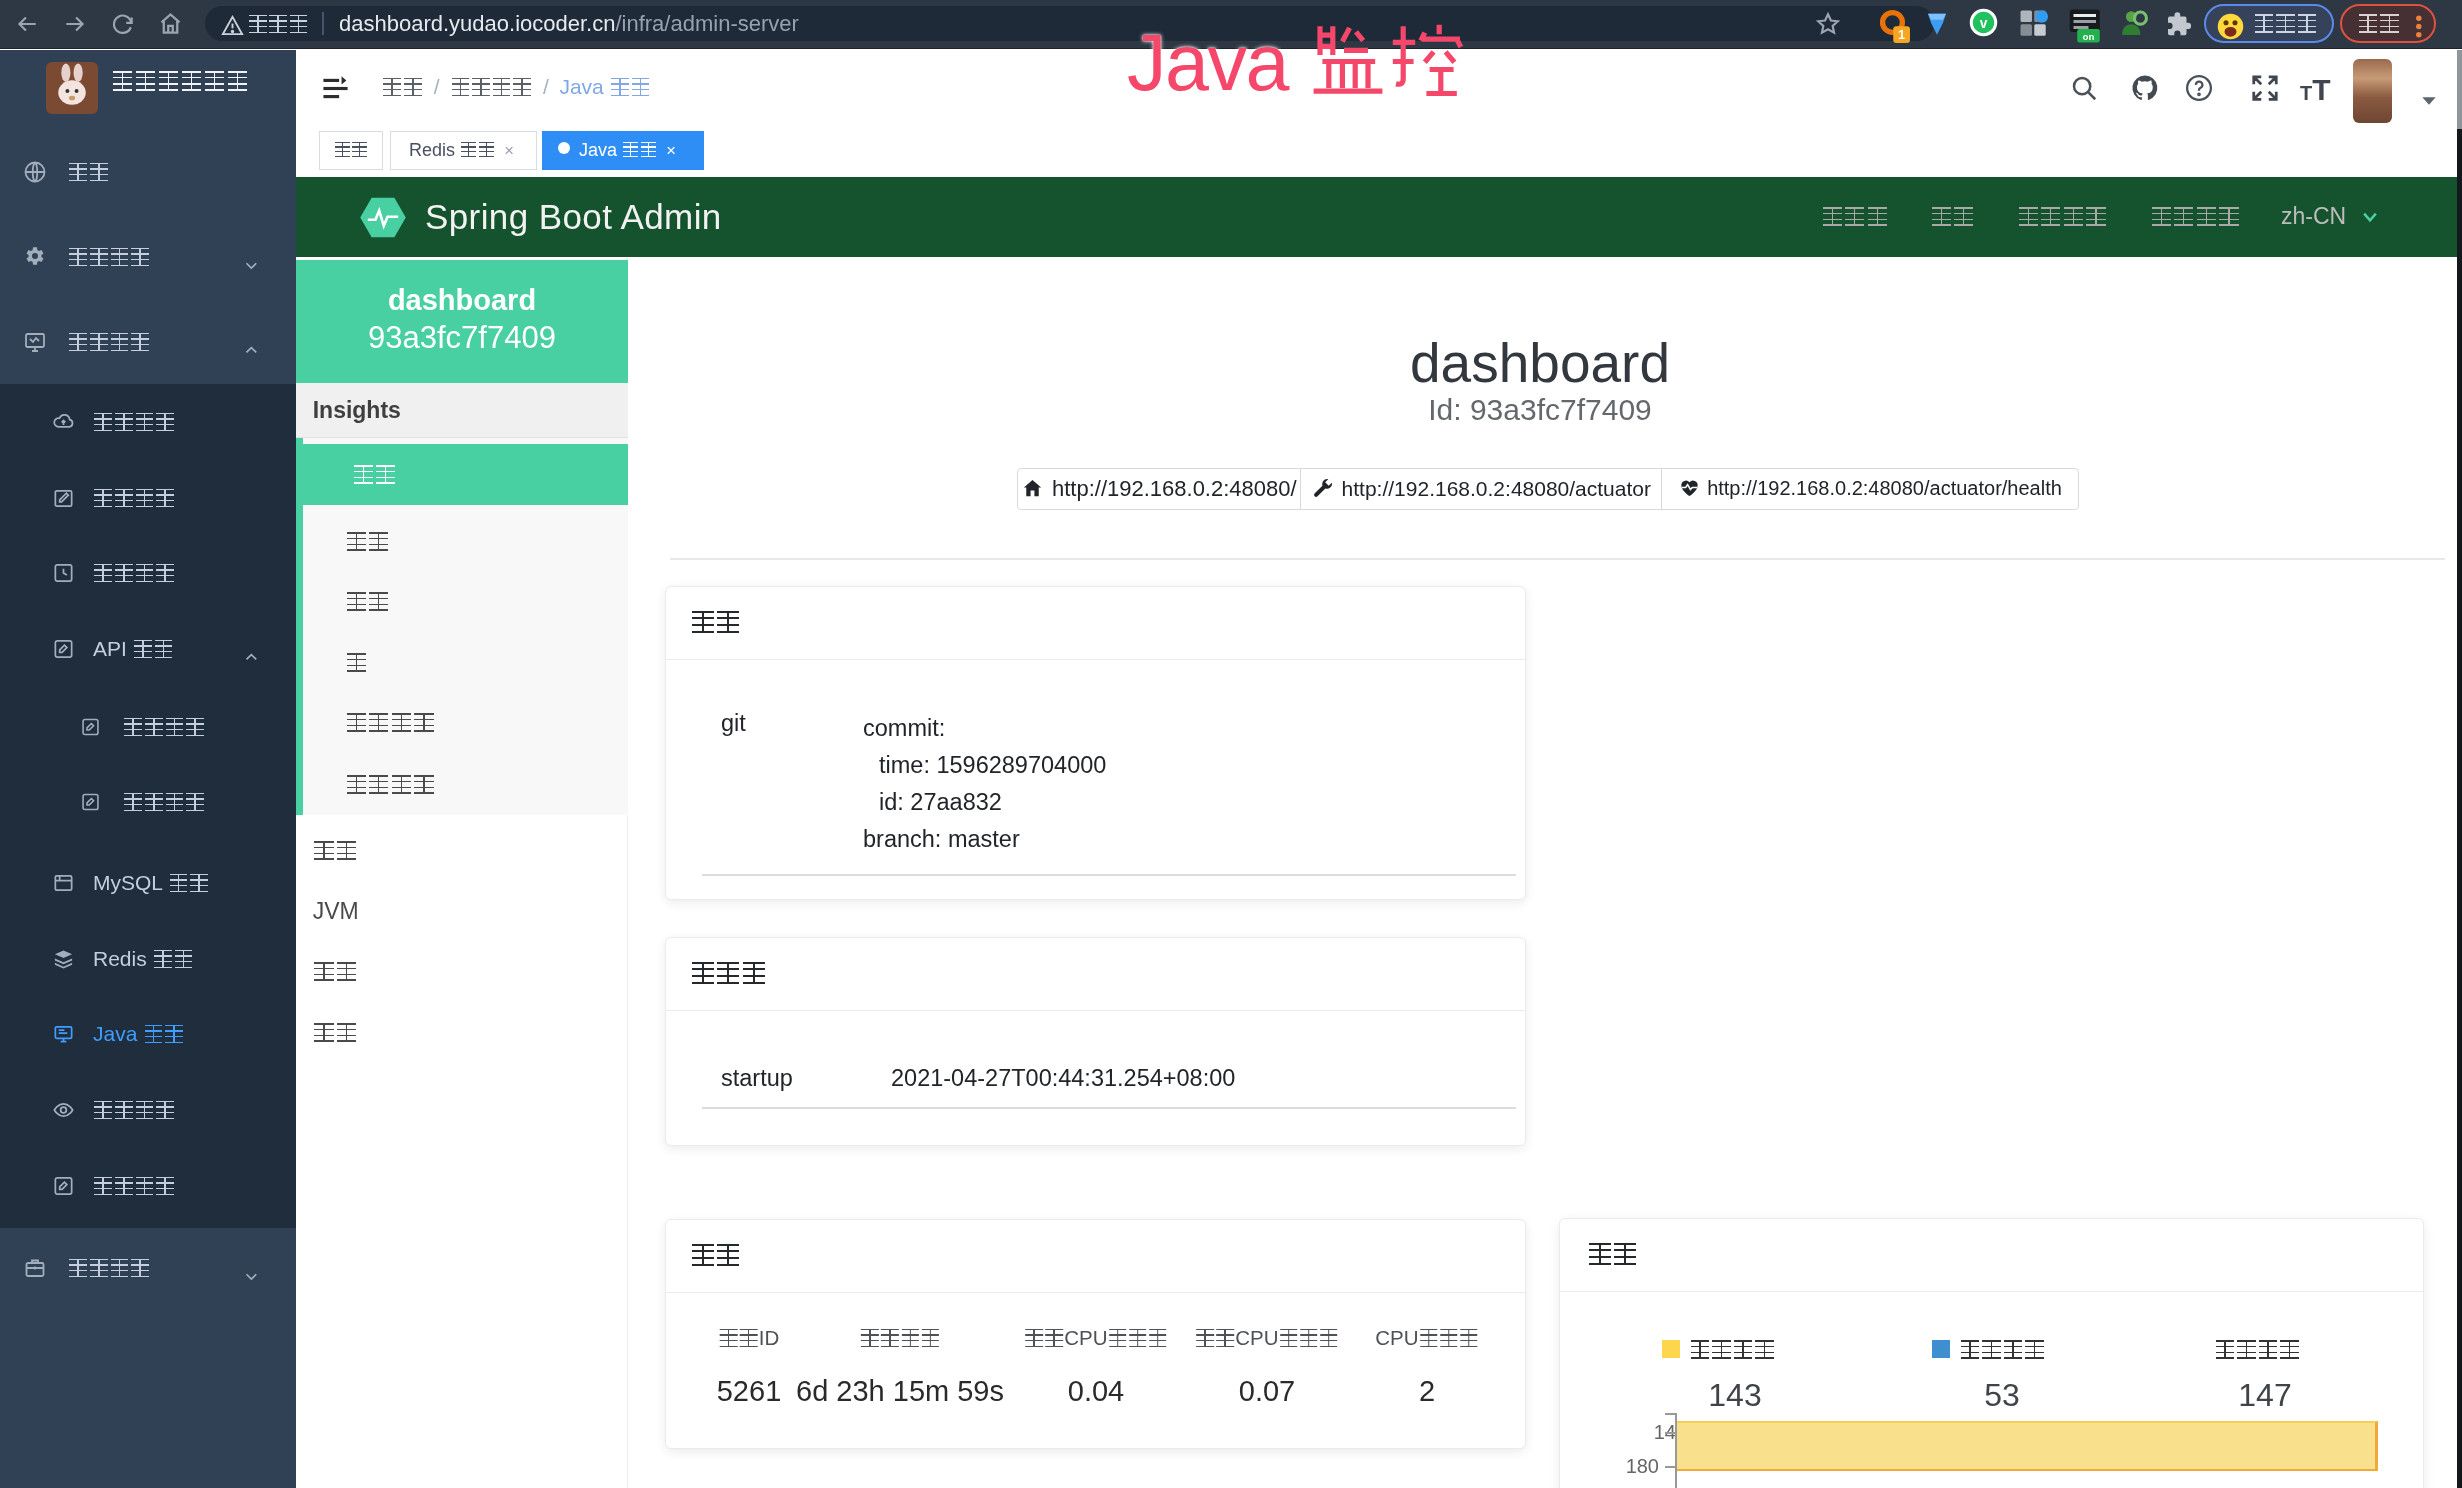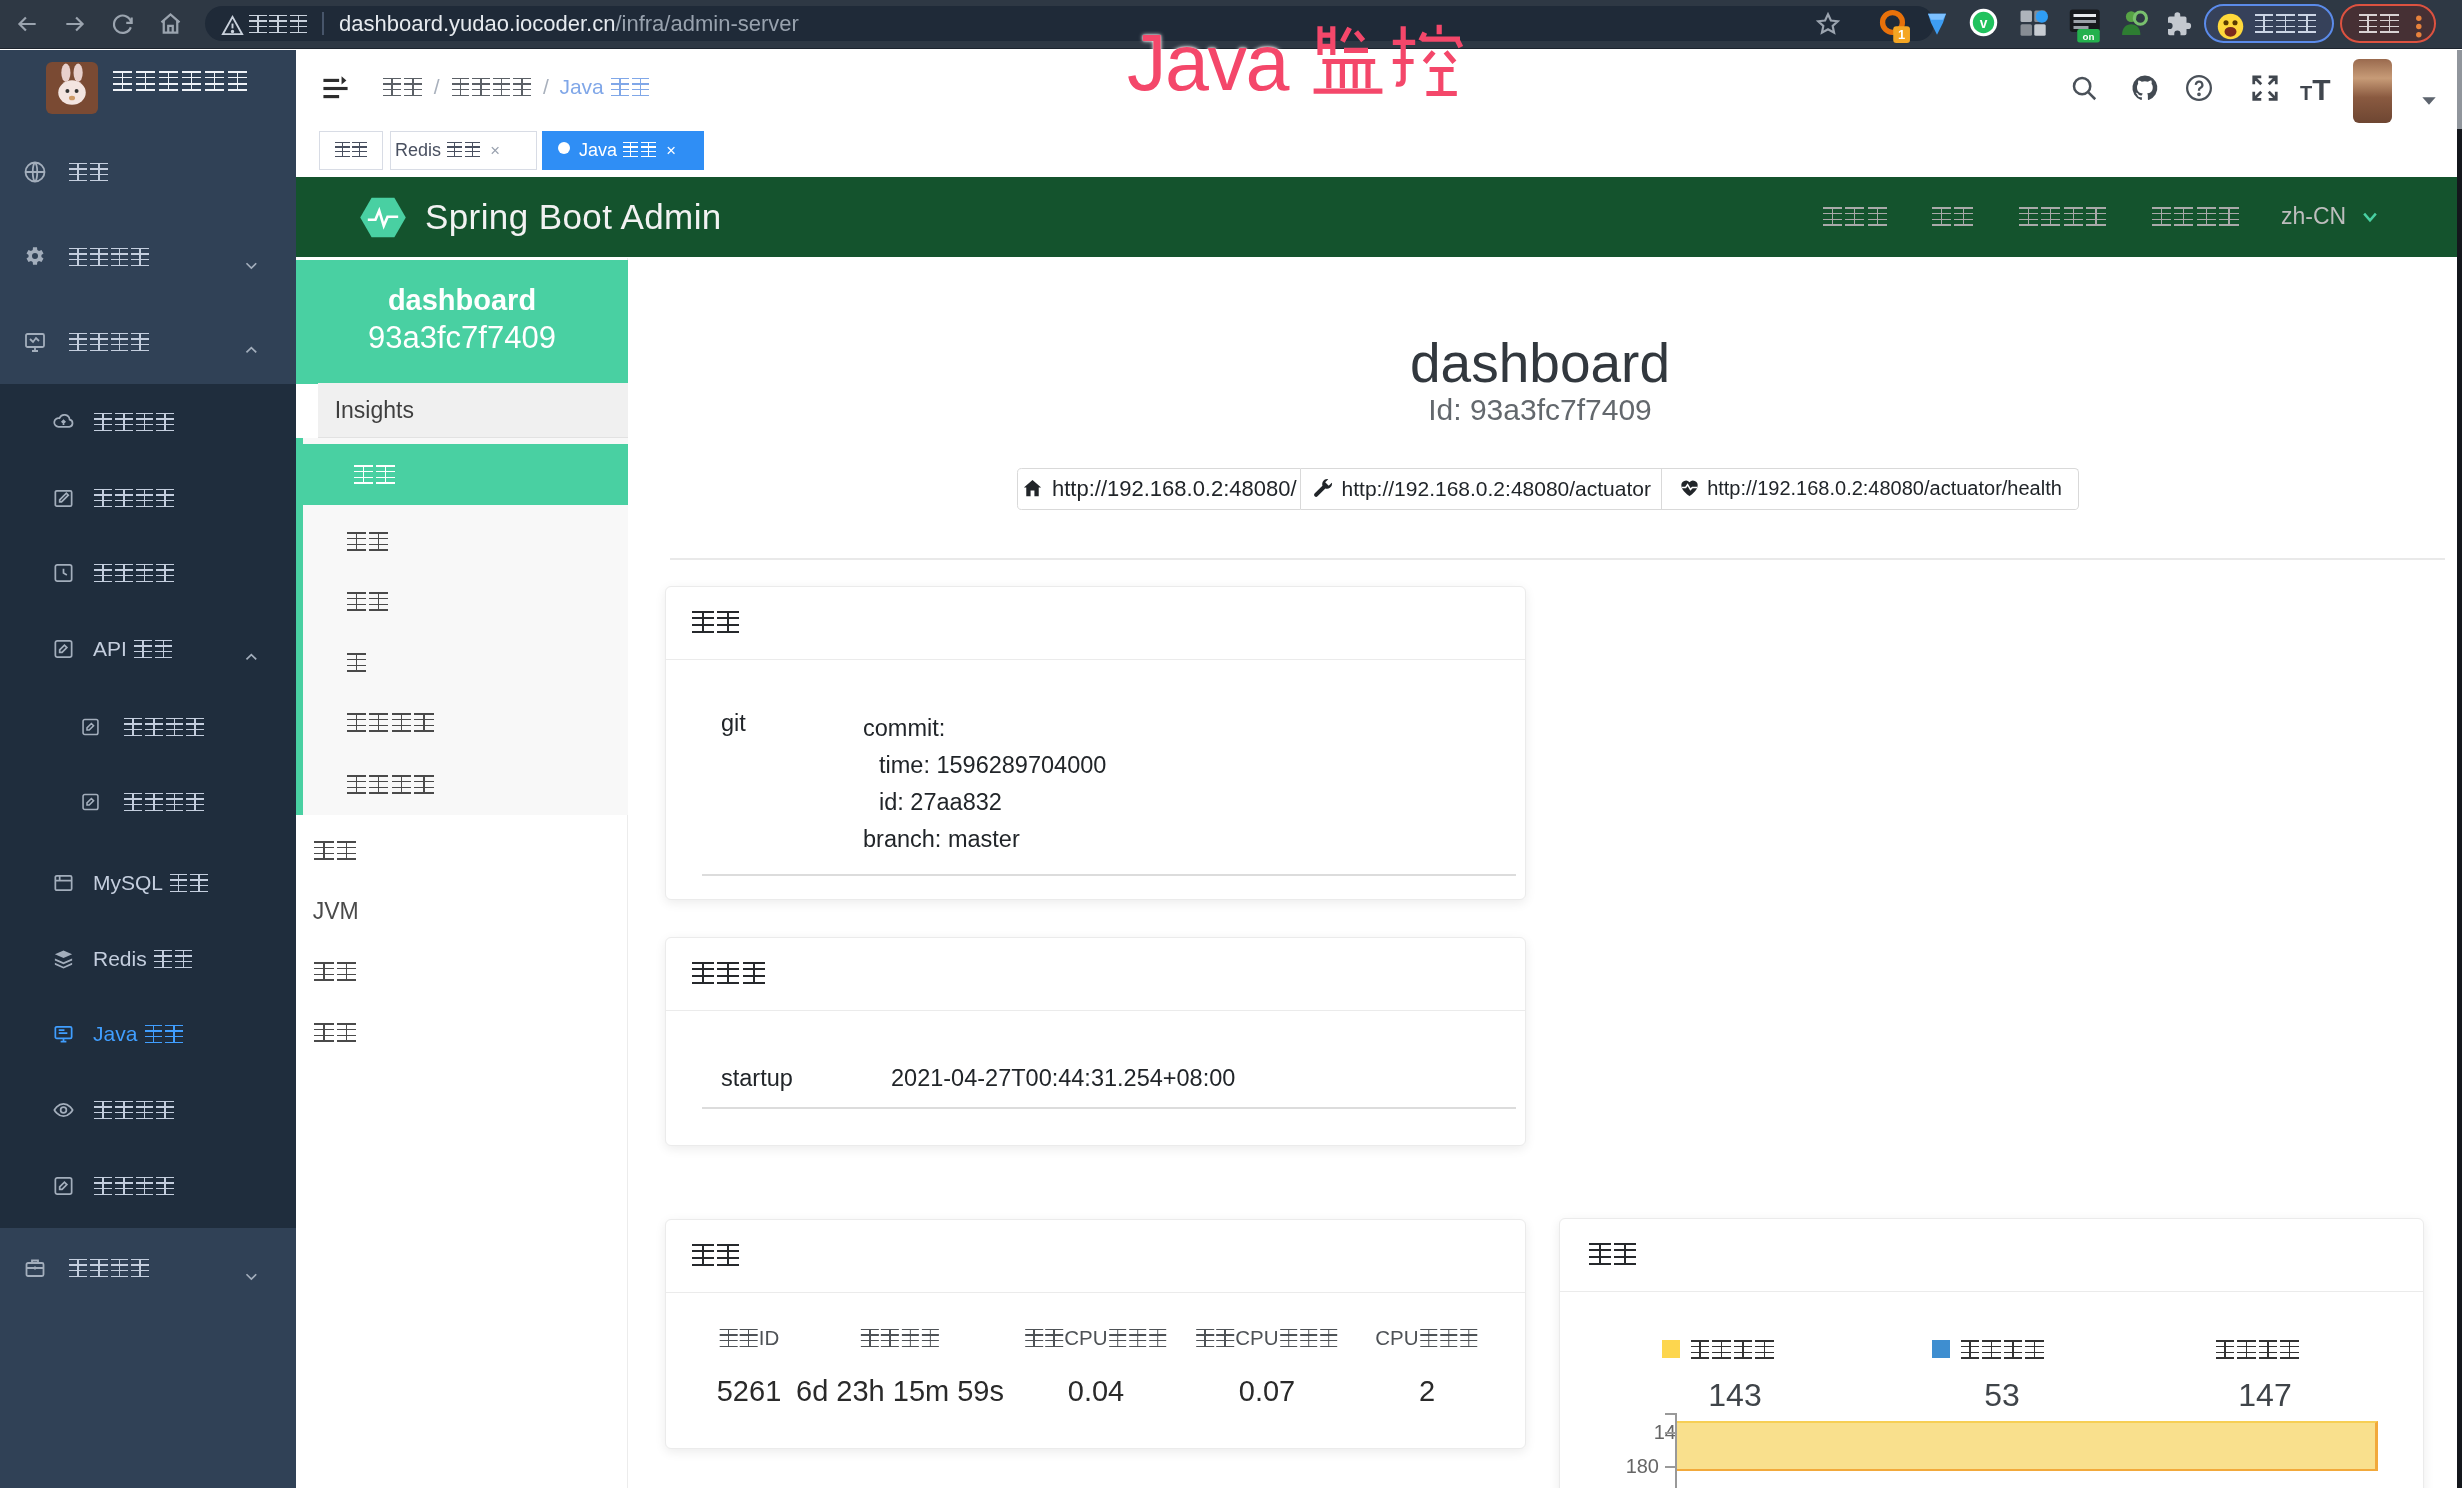--- a/index.html
+++ b/index.html
@@ -39,21 +39,21 @@
 #tabsbar { position:absolute; left:296px; top:126px; width:2167px; height:52px; background:#fff; border-bottom:1.5px solid #dde1e8; }
 .tab { position:absolute; top:4.6px; height:39px; border:1.5px solid #d8dce5; background:#fff; color:#495060; font-size:18px; line-height:36px; }
 .tab.act { background:#2f8ef5; border-color:#2f8ef5; color:#fff; }
 
 #sbahead { position:absolute; left:296px; top:177px; width:2167px; height:80px; background:#14532d; color:#a9a9a9; font-size:23px; }
 #sbahead .brand { position:absolute; left:129px; top:0; height:80px; line-height:79px; color:#f2f2f2; font-size:35px; letter-spacing:0.4px; }
 #sbahead .mitem { position:absolute; top:0; height:80px; line-height:79px; }
 
 #sbaside { position:absolute; left:296px; top:258px; width:332px; height:1231px; background:#fff; border-right:1.5px solid #ececec; }
 #sgreen { position:absolute; left:0; top:1.5px; width:332px; height:124px; background:#49d0a2; color:#fff; text-align:center; }
-#insights { position:absolute; left:0; top:125px; width:332px; height:55px; background:#f0f0f0; border-bottom:1.5px solid #e2e2e2; font-size:23px; font-weight:normal; color:#3f3f3f; line-height:54px; padding-left:16.7px;margin-left:22px; }
+#insights { position:absolute; left:0; top:125px; width:332px; height:55px; background:#f0f0f0; border-bottom:1.5px solid #e2e2e2; font-size:23px; font-weight:bold; color:#3f3f3f; line-height:54px; padding-left:16.7px; }
 #sgroup { position:absolute; left:0; top:180px; width:332px; height:377px; background:#f8f8f8; border-left:7.6px solid #49d0a2; }
 .si { position:absolute; left:0; width:332px; font-size:23px; color:#4a4a4a; }
 
 #main { position:absolute; left:628px; top:258px; width:1824px; height:1231px; background:#fff; }
 .card span{white-space:nowrap}
 .card { position:absolute; background:#fff; border:0.8px solid #ebebeb; border-radius:6px; box-shadow:0 3px 10.6px rgba(0,0,0,.08); }
 .chead { position:absolute; left:0; top:0; right:0; height:73px; border-bottom:1.5px solid #ebebeb; font-size:26px; font-weight:bold; color:#26292c; line-height:71px; padding-left:24px; }
 
 #strip { position:absolute; left:2457px; top:50px; width:5.3px; height:1439px; background:#14171c; }
 #thumb { position:absolute; left:2457px; top:50px; width:5.3px; height:79px; background:#90959c; }
@@ -315,21 +315,21 @@
   <div style="position:absolute;left:2004px;top:23px;color:#40464e;font-size:30px;font-weight:bold">
     <span style="font-size:20px">T</span>T</div>
 
   <div style="position:absolute;left:2057px;top:9px;width:39px;height:64px;border-radius:6px;background:linear-gradient(180deg,#9a6a4e 0%,#c79b77 30%,#8a5a40 60%,#6e4632 100%)"></div>
   <svg style="position:absolute;left:2123px;top:44px" width="20" height="15" viewBox="0 0 24 18" fill="#5d646e">
       <path d="M4 4l8 9 8-9z"></path>
     </svg>
 </div>
 <div id="tabsbar">
   <div class="tab" style="left:23px;width:64px;text-align:center"><i class="h"></i><i class="h"></i></div>
-  <div class="tab" style="left:94px;width:147px;padding-left:4px">Redis <i class="h"></i><i class="h"></i><span style="color:#9aa2af;margin-left:9px;font-size:16.7px">×</span></div>
+  <div class="tab" style="left:94px;width:147px;padding-left:18px">Redis <i class="h"></i><i class="h"></i><span style="color:#9aa2af;margin-left:9px;font-size:16.7px">×</span></div>
   <div class="tab act" style="left:246px;width:162px;padding-left:15px"><span style="display:inline-block;width:12px;height:12px;border-radius:50%;background:#fff;margin-right:9px;vertical-align:1.5px"></span>Java <i class="h"></i><i class="h"></i><span style="margin-left:9px;font-size:16.7px">×</span></div>
 </div>
 <div id="sbahead">
   <svg style="position:absolute;left:64px;top:20px" width="46" height="41" viewBox="0 0 60 54">
     <polygon points="15,1 45,1 60,27 45,53 15,53 0,27" fill="#49d0a2"></polygon>
     <polyline points="10,30 20,30 25,18 31,38 36,26 50,26" fill="none" stroke="#fff" stroke-width="3.5"></polyline>
   </svg>
   <div class="brand">Spring Boot Admin</div>
   <div class="mitem" style="left:1525px"><i class="h"></i><i class="h"></i><i class="h"></i></div>
   <div class="mitem" style="left:1634px"><i class="h"></i><i class="h"></i></div>

